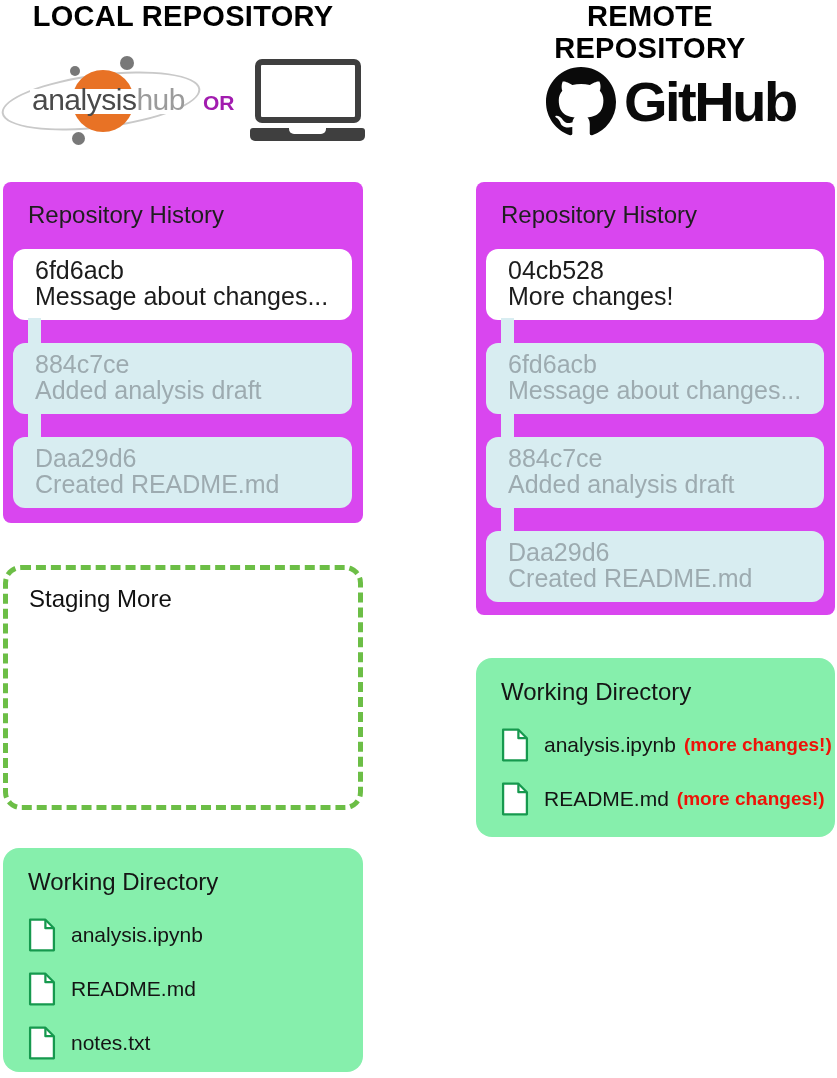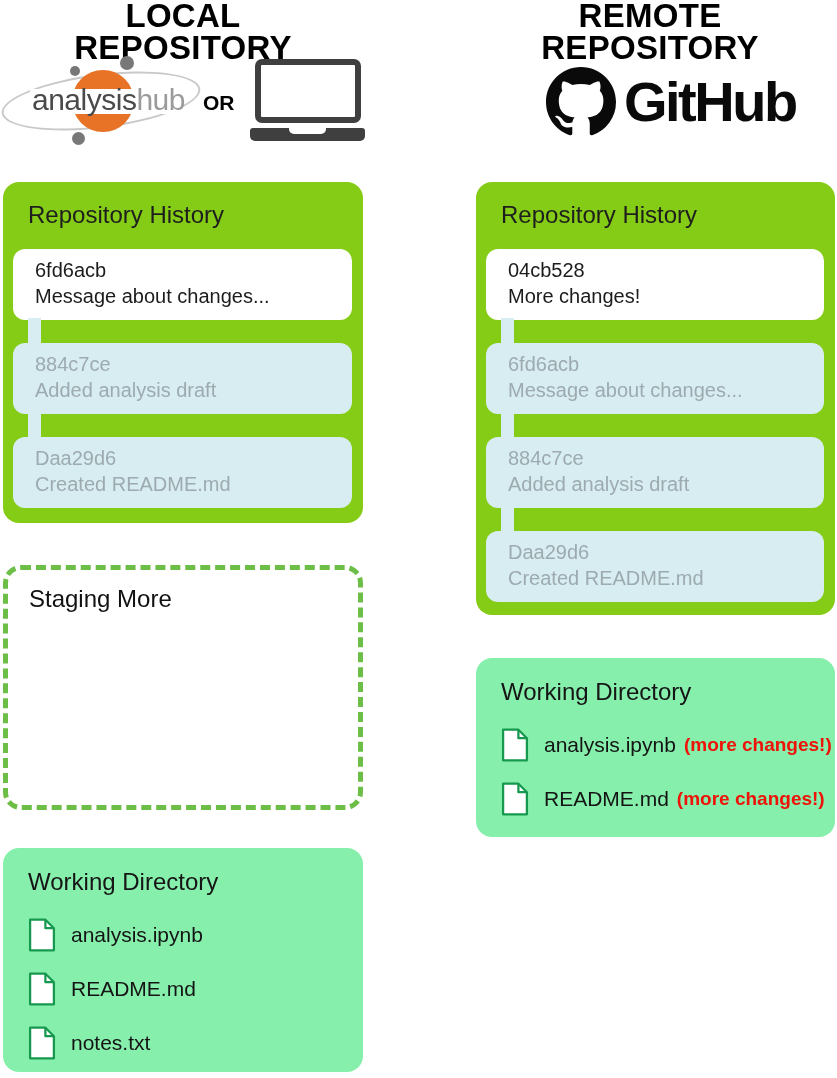--- a/index.html
+++ b/index.html
@@ -2,21 +2,21 @@
 <html><head>
 <meta charset="utf-8">
 <style>
   * { margin:0; padding:0; box-sizing:border-box; }
   html,body { background:#ffffff; }
   .canvas {
     position:relative; width:837px; height:1078px; background:#ffffff;
     font-family:"Liberation Sans", sans-serif; overflow:hidden;
   }
   .col-heading {
-    position:absolute; top:0; font-size:33px; font-weight:bold; color:#000;
+    position:absolute; top:0; font-size:29px; font-weight:bold; color:#000;
     text-align:center; letter-spacing:.3px; line-height:32px;
   }
   #heading-local  { left:23px;  width:320px; }
   #heading-remote { left:490px; width:320px; }
 
   
   .jh-logo { position:absolute; left:2px; top:52px; width:205px; height:105px; }
   .jh-orbit {
     position:absolute; left:-1px; top:22px; width:200px; height:54px;
     border:2px solid #c9c9c9; border-radius:50%; transform:rotate(-7deg);
@@ -29,21 +29,21 @@
   .jh-text {
     position:absolute; left:30px; top:31px; font-size:30px; letter-spacing:-0.5px;
     color:#4a4a4a; white-space:nowrap;
   }
   .jh-text .hub { color:#9b9b9b; }
   .jh-dot { position:absolute; background:#787878; border-radius:50%; }
   .jh-dot.d1 { left:68px; top:14px; width:10px; height:10px; }
   .jh-dot.d2 { left:118px; top:4px; width:14px; height:14px; }
   .jh-dot.d3 { left:70px; top:80px; width:13px; height:13px; }
 
-  .or-label { position:absolute; left:203px; top:91px; font-size:21px; font-weight:bold; color:#000000; }
+  .or-label { position:absolute; left:203px; top:91px; font-size:21px; font-weight:bold; color:#a21caf; }
 
   
   .laptop-screen {
     position:absolute; left:255px; top:59px; width:106px; height:64px;
     border:6px solid #3f3f3f; border-radius:7px; background:#fff;
   }
   .laptop-base {
     position:absolute; left:250px; top:128px; width:115px; height:13px;
     background:#3f3f3f; border-radius:3px 3px 5px 5px;
   }
@@ -54,27 +54,27 @@
 
   
   .gh-logo { position:absolute; left:546px; top:66px; height:72px; display:flex; align-items:center; }
   .gh-mark { width:70px; height:70px; }
   .gh-word {
     font-size:56px; font-weight:bold; letter-spacing:-2.5px; color:#0a0a0a;
     margin-left:8px; line-height:70px;
   }
 
   
-  .history-box { position:absolute; background:#84cc16; border-radius:16px; }
+  .history-box { position:absolute; background:#d946ef; border-radius:8px; }
   #local-history  { left:3px;   top:182px; width:360px; height:341px; }
   #remote-history { left:476px; top:182px; width:359px; height:433px; }
   .box-title { font-size:24px; color:#1e1e1e; padding:19px 0 0 25px; }
   .commits { padding:20px 11px 0 10px; }
   .commit-card {
-    border-radius:12px; padding:8px 22px; font-size:20px; line-height:26px;
+    border-radius:12px; padding:8px 22px; font-size:25px; line-height:26px;
     height:71px; overflow:hidden;
   }
   .commit-card.current { background:#ffffff; color:#1c1c1c; }
   .commit-card.faded   { background:#d8edf1; color:#9dabb0; }
   .connector { position:relative; height:23px; }
   .connector::before {
     content:""; position:absolute; left:15px; top:-2px; bottom:-2px; width:13px;
     background:#d8edf1;
   }
 

